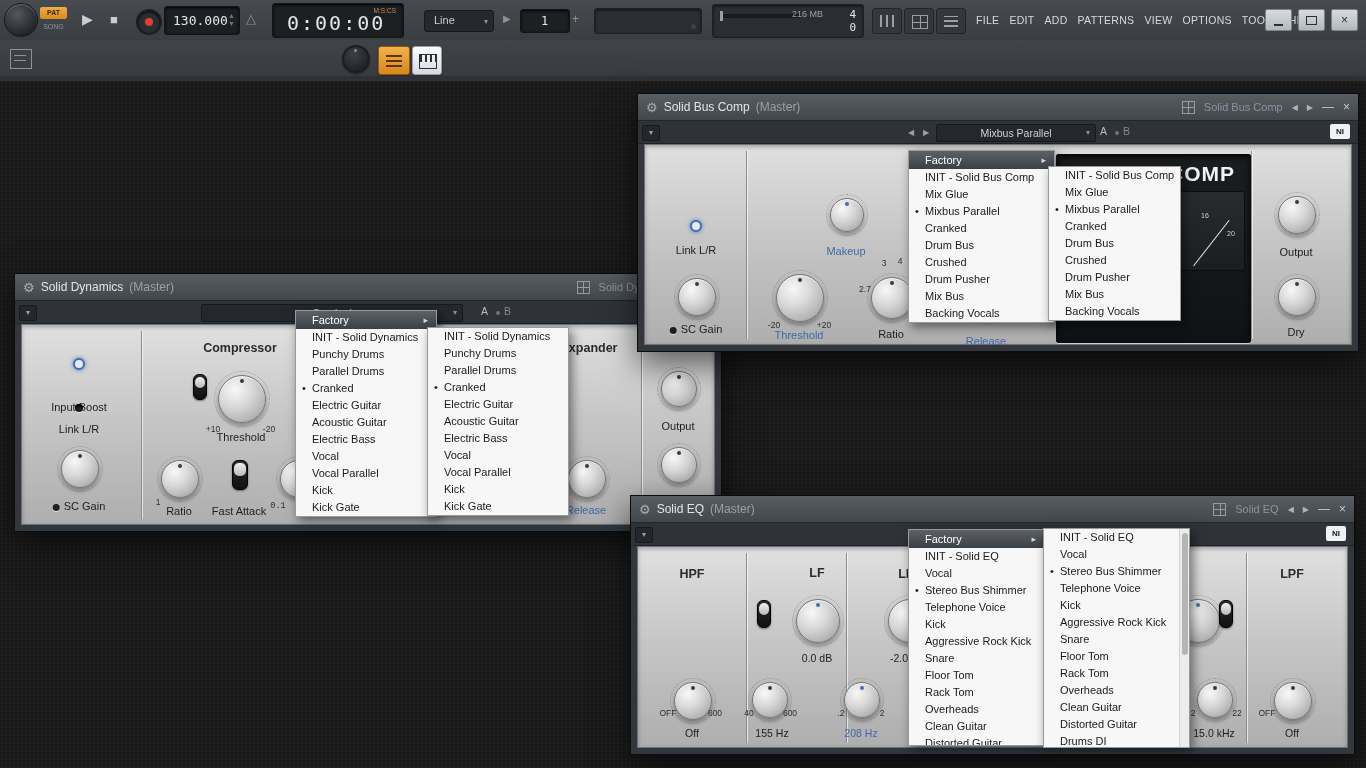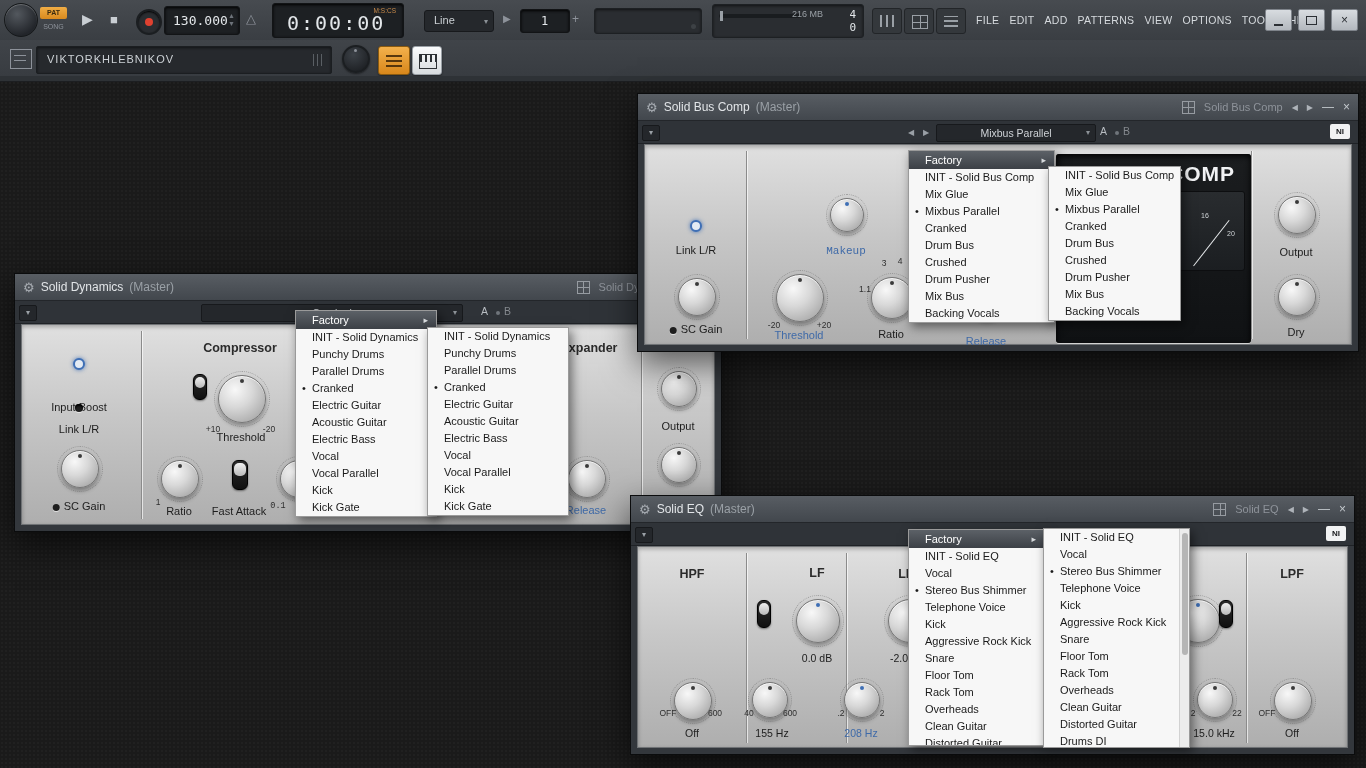--- a/index.html
+++ b/index.html
@@ -179,26 +179,20 @@
         </div>
       <div class="wb">
           <span>×</span>
         </div>
     </div>
   </div>
 
   <div id="row2">
     <div class="abs" style="left:10px;top:9px;width:20px;height:18px;border:1px solid #8d929a;
       background:linear-gradient(#8d929a,#8d929a) 3px 5px/12px 1px no-repeat,linear-gradient(#8d929a,#8d929a) 3px 10px/12px 1px no-repeat;"></div>
-    <div class="abs" style="left:36px;top:6px;width:294px;height:26px;
-      background:#26292d;border:1px solid #1b1e21;border-radius:2px;box-shadow:inset 0 1px 3px rgba(0,0,0,.55);">
-      <span class="abs" style="left:10px;top:6px;color:#cdd2d6;font-size:11px;letter-spacing:1px;">VIKTORKHLEBNIKOV</span>
-      <div class="abs" style="right:8px;top:7px;width:10px;height:12px;
-        background:repeating-linear-gradient(90deg,#5a5f64 0 1px,transparent 1px 4px);"></div>
-    </div>
     <div class="abs" style="left:342px;top:5px;width:24px;height:24px;border-radius:50%;
       background:radial-gradient(circle at 40% 32%,#3c4147,#202327 75%);border:2px solid #1b1e21;box-shadow:0 1px 2px rgba(0,0,0,.5);">
       <div class="abs" style="left:10px;top:2px;width:3px;height:3px;border-radius:50%;background:#8d929a;"></div>
     </div>
     <div class="abs" style="left:378px;top:6px;width:30px;height:27px;
       background:linear-gradient(#f3b14c,#d8871b);border:1px solid #8a5a10;border-radius:3px;box-shadow:0 1px 2px rgba(0,0,0,.4);">
       <div class="abs" style="left:7px;top:7px;width:16px;height:13px;
         background:repeating-linear-gradient(0deg,rgba(62,37,6,.85) 0 2px,transparent 2px 5px);"></div>
     </div>
     <div class="abs" style="left:412px;top:6px;width:28px;height:27px;
@@ -292,27 +286,27 @@
       <span class="pab" style="left:485px;color:#85898e;">B</span>
       <span class="nilogo" style="right:8px;">NI</span>
     </div>
     <div class="pbody"></div>
     <div class="led" style="left:52px;top:126px;"></div>
     <span class="lbl" style="left:58px;top:150px;">Link L/R</span>
     <div class="knob k36" style="left:40px;top:184px;"></div>
     <span class="lbl rlbl" style="left:58px;top:229px;">SC Gain</span>
     <div class="vdiv" style="left:108px;top:57px;height:188px;"></div>
     <div class="knob k32 bdot" style="left:192px;top:104px;"></div>
-    <span class="lbl blue" style="left:208px;top:151px;font-family:Liberation Mono, monospace;">Makeup</span>
+    <span class="lbl blue" style="left:208px;top:151px;">Makeup</span>
     <div class="knob k46" style="left:138px;top:180px;"></div>
     <span class="mini" style="left:136px;top:226px;">-20</span>
     <span class="mini" style="left:186px;top:226px;">+20</span>
     <span class="lbl blue" style="left:161px;top:235px;">Threshold</span>
     <div class="knob k40" style="left:233px;top:183px;"></div>
-    <span class="mini" style="left:227px;top:190px;">1.1</span>
+    <span class="mini" style="left:227px;top:190px;">2.7</span>
     <span class="mini" style="left:246px;top:164px;">3</span>
     <span class="mini" style="left:262px;top:162px;">4</span>
     <span class="lbl" style="left:253px;top:234px;">Ratio</span>
     <div class="knob k32" style="left:314px;top:104px;"></div>
     <div class="knob k40" style="left:328px;top:183px;"></div>
     <span class="lbl blue" style="left:348px;top:241px;">Release</span>
     <div class="display" style="left:418px;top:60px;width:195px;height:189px;">
       <span class="complogo" style="right:16px;top:8px;">COMP</span>
       <div class="vu" style="left:90px;top:37px;width:97px;height:78px;">
         <span class="vulbl" style="left:58px;top:20px;">16</span>

